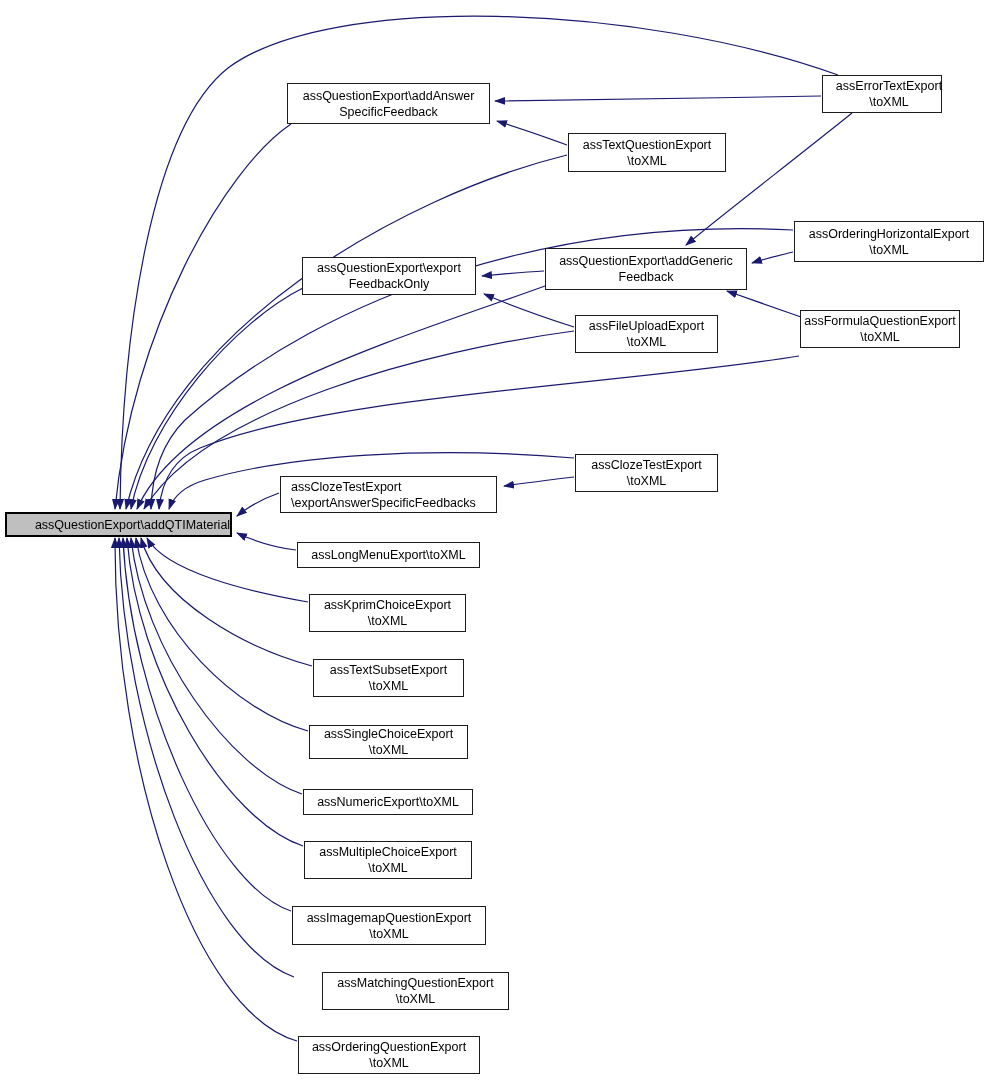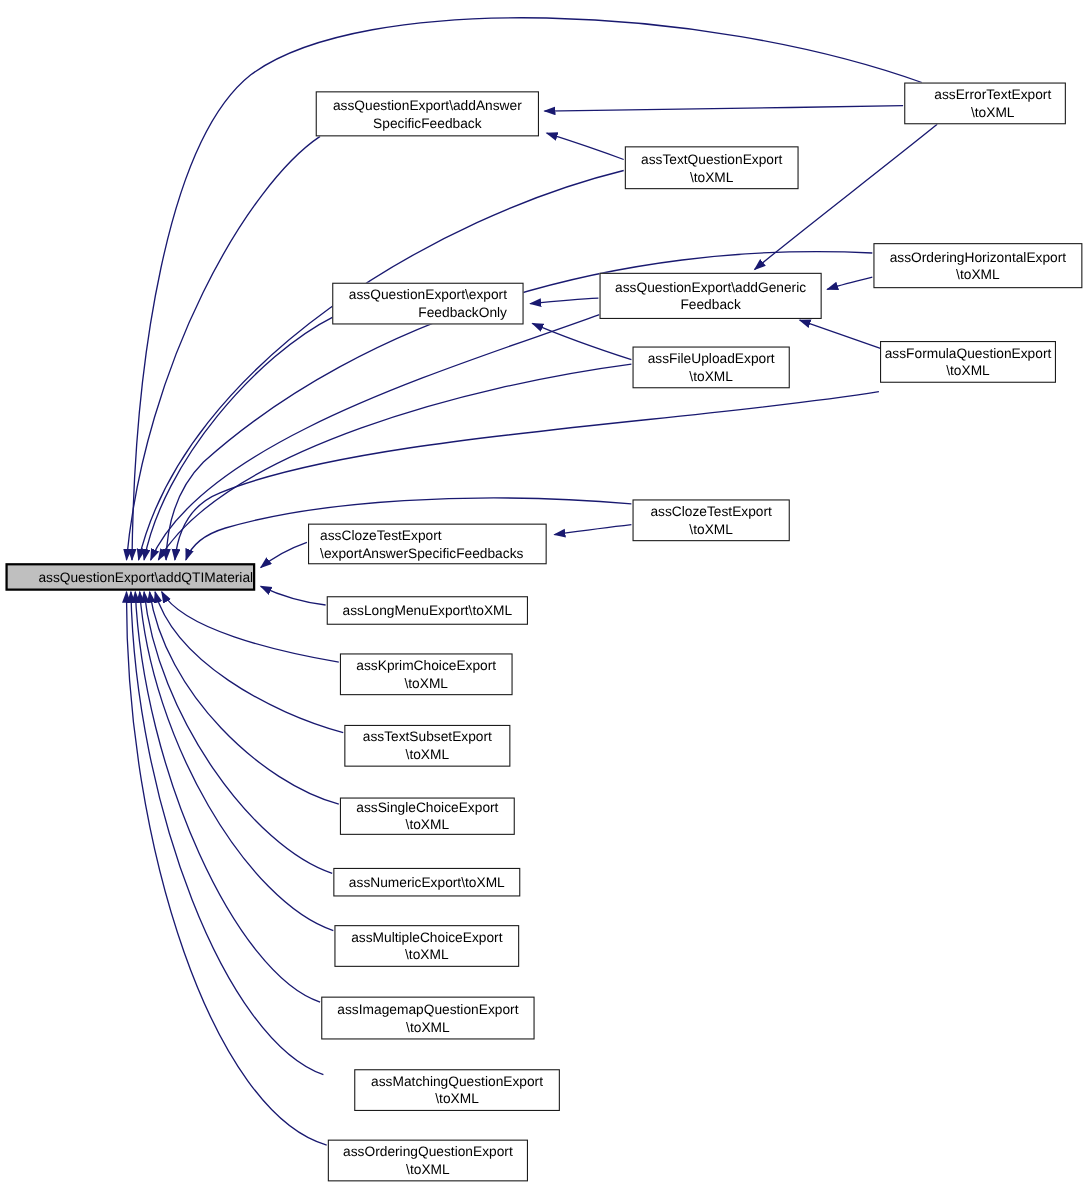--- a/index.html
+++ b/index.html
@@ -82,23 +82,23 @@
       <path d="M544,271 C522,272 502,274 482,276" fill="none" stroke="#191970" stroke-width="1.2" marker-end="url(#arrow)"></path>
       <path d="M574,327 C543,317 505,303 484,294" fill="none" stroke="#191970" stroke-width="1.2" marker-end="url(#arrow)"></path>
       <path d="M574,477 C548,480 526,483 504,486" fill="none" stroke="#191970" stroke-width="1.2" marker-end="url(#arrow)"></path>
     </svg>
   <div id="node-layer">
       <div class="node focus" style="left: 5px; top: 512px; width: 227px; height: 25px;">assQuestionExport\addQTIMaterial</div>
       <div class="node" style="left: 287px; top: 83px; width: 203px; height: 41px;">assQuestionExport\addAnswer
 SpecificFeedback</div>
       <div class="node" style="left: 568px; top: 133px; width: 158px; height: 39px;">assTextQuestionExport
 \toXML</div>
-      <div class="node" style="left: 822px; top: 75px; width: 147px; height: 38px; padding-left: 14px;">assErrorTextExport
+      <div class="node" style="left: 822px; top: 75px; width: 120px; height: 38px; padding-left: 14px;">assErrorTextExport
 \toXML</div>
-      <div class="node" style="left: 302px; top: 257px; width: 174px; height: 38px; text-align: right;">assQuestionExport\export
+      <div class="node" style="left: 302px; top: 257px; width: 174px; height: 38px;">assQuestionExport\export
 FeedbackOnly</div>
       <div class="node" style="left: 545px; top: 248px; width: 202px; height: 42px;">assQuestionExport\addGeneric
 Feedback</div>
       <div class="node" style="left: 575px; top: 315px; width: 143px; height: 38px;">assFileUploadExport
 \toXML</div>
       <div class="node" style="left: 794px; top: 221px; width: 190px; height: 41px;">assOrderingHorizontalExport
 \toXML</div>
       <div class="node" style="left: 800px; top: 310px; width: 160px; height: 38px;">assFormulaQuestionExport
 \toXML</div>
       <div class="node" style="left: 575px; top: 454px; width: 143px; height: 38px;">assClozeTestExport

